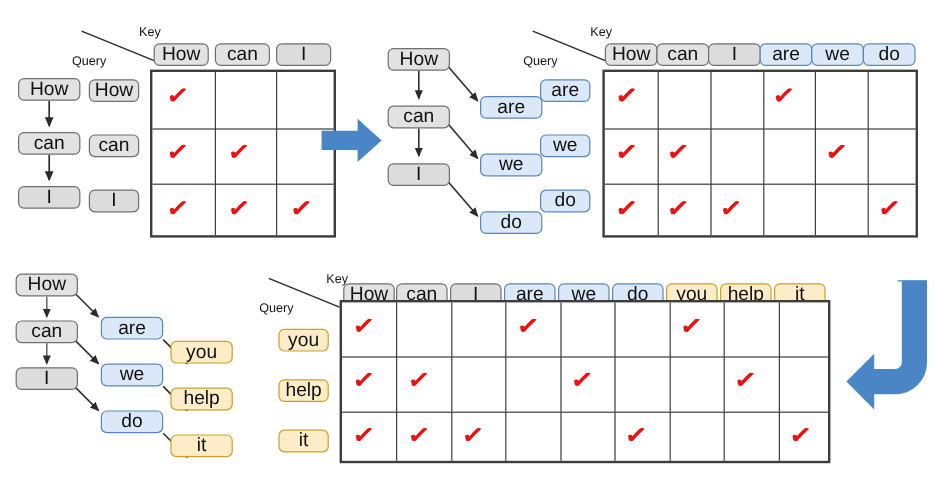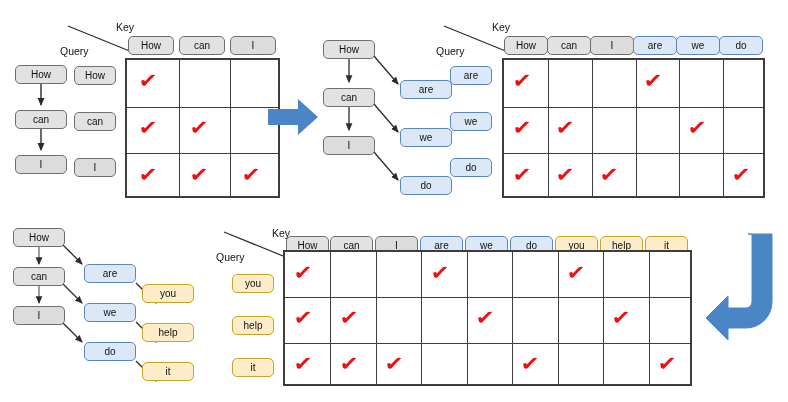--- a/index.html
+++ b/index.html
@@ -9,21 +9,21 @@
     color:#111;
   }
 
   
   .pill{
     position:absolute;
     box-sizing:border-box;
     height:19px;
     line-height:17px;
     text-align:center;
-    font-size:10px;
+    font-size:16px;
     border-radius:5px;
     border:1px solid #7b7b7b;
     background:#e4e4e4;
     color:#111;
     white-space:nowrap;
     box-shadow:0 0 0 0 rgba(0,0,0,0);
   }
   .pill.gray  {background:#e2e2e2;border-color:#6f6f6f;}
   .pill.gray2 {background:#dcdcdc;border-color:#6f6f6f;}
   .pill.blue  {background:#dbe8f7;border-color:#5b86bd;}

